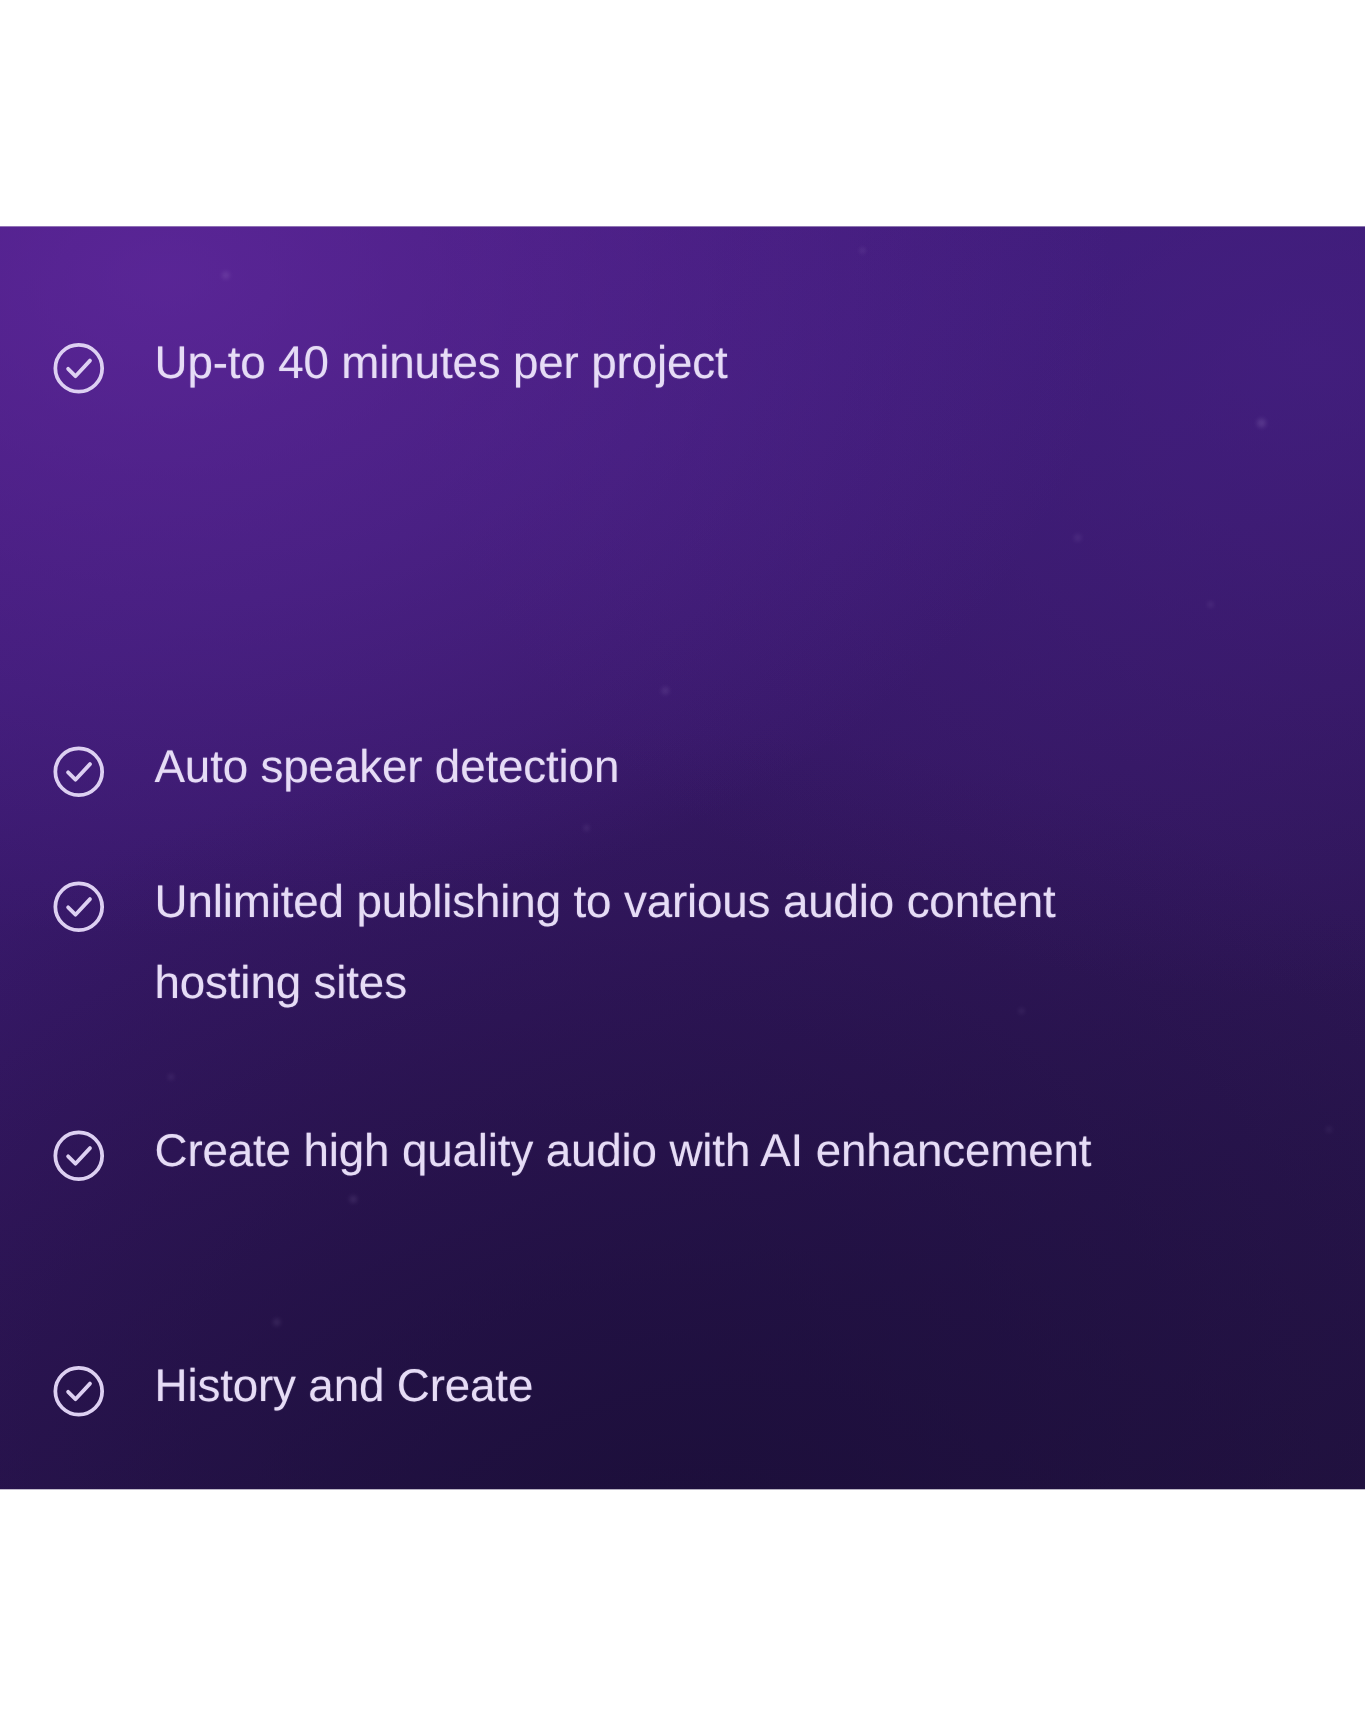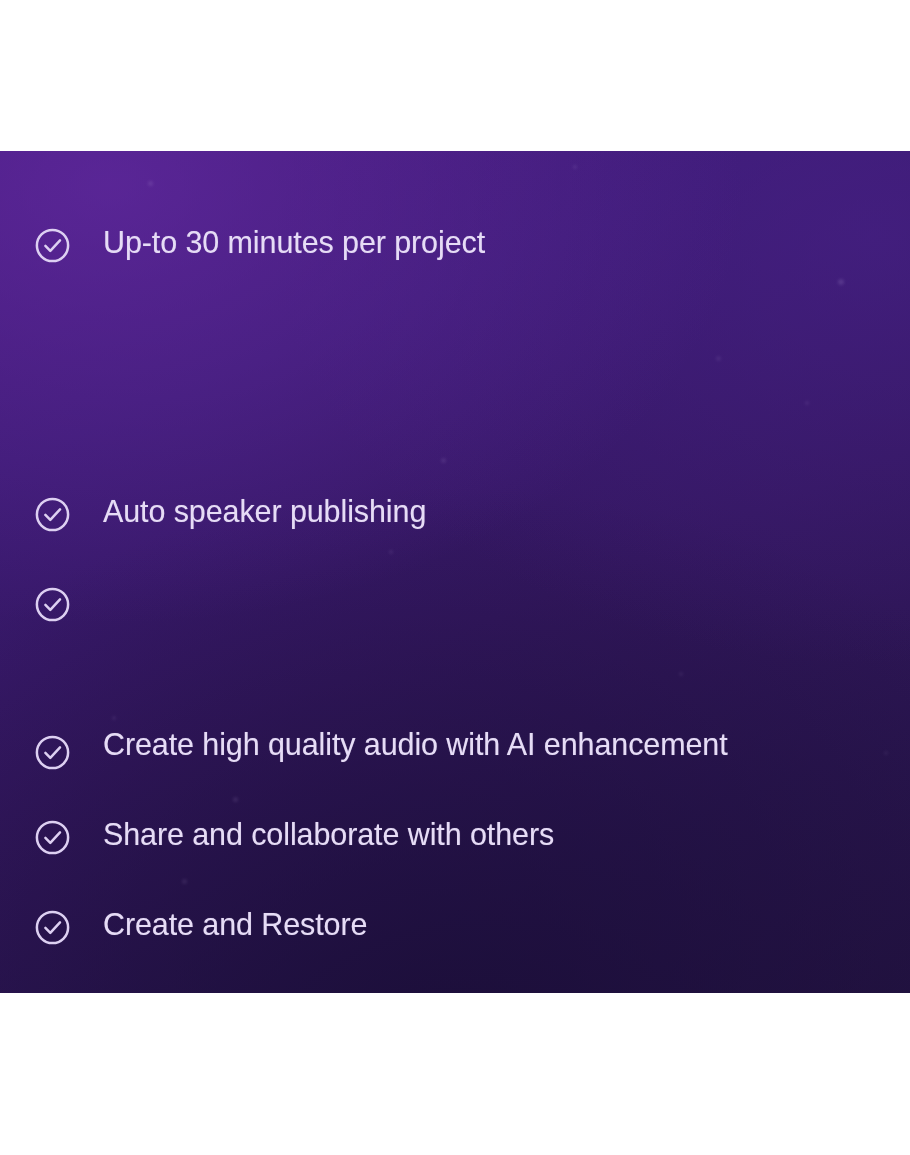--- a/index.html
+++ b/index.html
@@ -104,64 +104,57 @@
         <div class="spark" style="left: 884px; top: 600px; width: 4px; height: 4px; opacity: 0.08; filter: blur(1.4px);"></div>
       </div>
     <div id="list">
         <div class="feature-row" style="top: 75px;">
           <span class="check-icon">
             <svg viewBox="0 0 37 37" fill="none" xmlns="http://www.w3.org/2000/svg">
               <circle cx="18.5" cy="18.5" r="15.6" stroke="#ddd0f2" stroke-width="2.5" fill="none"></circle>
               <path d="M11.4 18.9 L16.3 23.8 L26.0 13.4" stroke="#ddd0f2" stroke-width="2.5" stroke-linecap="round" stroke-linejoin="round" fill="none"></path>
             </svg>
           </span>
-          <span class="feature-label">Up-to 30 minutes per project</span>
+          <span class="feature-label">Up-to 40 minutes per project</span>
         </div>
         <div class="feature-row" style="top: 344px;">
           <span class="check-icon">
             <svg viewBox="0 0 37 37" fill="none" xmlns="http://www.w3.org/2000/svg">
               <circle cx="18.5" cy="18.5" r="15.6" stroke="#ddd0f2" stroke-width="2.5" fill="none"></circle>
               <path d="M11.4 18.9 L16.3 23.8 L26.0 13.4" stroke="#ddd0f2" stroke-width="2.5" stroke-linecap="round" stroke-linejoin="round" fill="none"></path>
             </svg>
           </span>
-          <span class="feature-label">Auto speaker publishing</span>
+          <span class="feature-label">Auto speaker detection</span>
         </div>
         <div class="feature-row" style="top: 434px;">
           <span class="check-icon">
             <svg viewBox="0 0 37 37" fill="none" xmlns="http://www.w3.org/2000/svg">
               <circle cx="18.5" cy="18.5" r="15.6" stroke="#ddd0f2" stroke-width="2.5" fill="none"></circle>
               <path d="M11.4 18.9 L16.3 23.8 L26.0 13.4" stroke="#ddd0f2" stroke-width="2.5" stroke-linecap="round" stroke-linejoin="round" fill="none"></path>
             </svg>
           </span>
+          <span class="feature-label">Unlimited publishing to various audio content
+hosting sites</span>
         </div>
-        <div class="feature-row" style="top: 577px; align-items: flex-end;">
+        <div class="feature-row" style="top: 600px;">
           <span class="check-icon">
             <svg viewBox="0 0 37 37" fill="none" xmlns="http://www.w3.org/2000/svg">
               <circle cx="18.5" cy="18.5" r="15.6" stroke="#ddd0f2" stroke-width="2.5" fill="none"></circle>
               <path d="M11.4 18.9 L16.3 23.8 L26.0 13.4" stroke="#ddd0f2" stroke-width="2.5" stroke-linecap="round" stroke-linejoin="round" fill="none"></path>
             </svg>
           </span>
           <span class="feature-label">Create high quality audio with AI enhancement</span>
         </div>
-        <div class="feature-row" style="top: 667px;">
-          <span class="check-icon">
-            <svg viewBox="0 0 37 37" fill="none" xmlns="http://www.w3.org/2000/svg">
-              <circle cx="18.5" cy="18.5" r="15.6" stroke="#ddd0f2" stroke-width="2.5" fill="none"></circle>
-              <path d="M11.4 18.9 L16.3 23.8 L26.0 13.4" stroke="#ddd0f2" stroke-width="2.5" stroke-linecap="round" stroke-linejoin="round" fill="none"></path>
-            </svg>
-          </span>
-          <span class="feature-label">Share and collaborate with others</span>
-        </div>
         <div class="feature-row" style="top: 757px;">
           <span class="check-icon">
             <svg viewBox="0 0 37 37" fill="none" xmlns="http://www.w3.org/2000/svg">
               <circle cx="18.5" cy="18.5" r="15.6" stroke="#ddd0f2" stroke-width="2.5" fill="none"></circle>
               <path d="M11.4 18.9 L16.3 23.8 L26.0 13.4" stroke="#ddd0f2" stroke-width="2.5" stroke-linecap="round" stroke-linejoin="round" fill="none"></path>
             </svg>
           </span>
-          <span class="feature-label">Create and Restore</span>
+          <span class="feature-label">History and Create</span>
         </div>
       </div>
   </div>
 
   <div class="band" id="band-bottom"></div>
 
 </div>
 
 </body></html>

